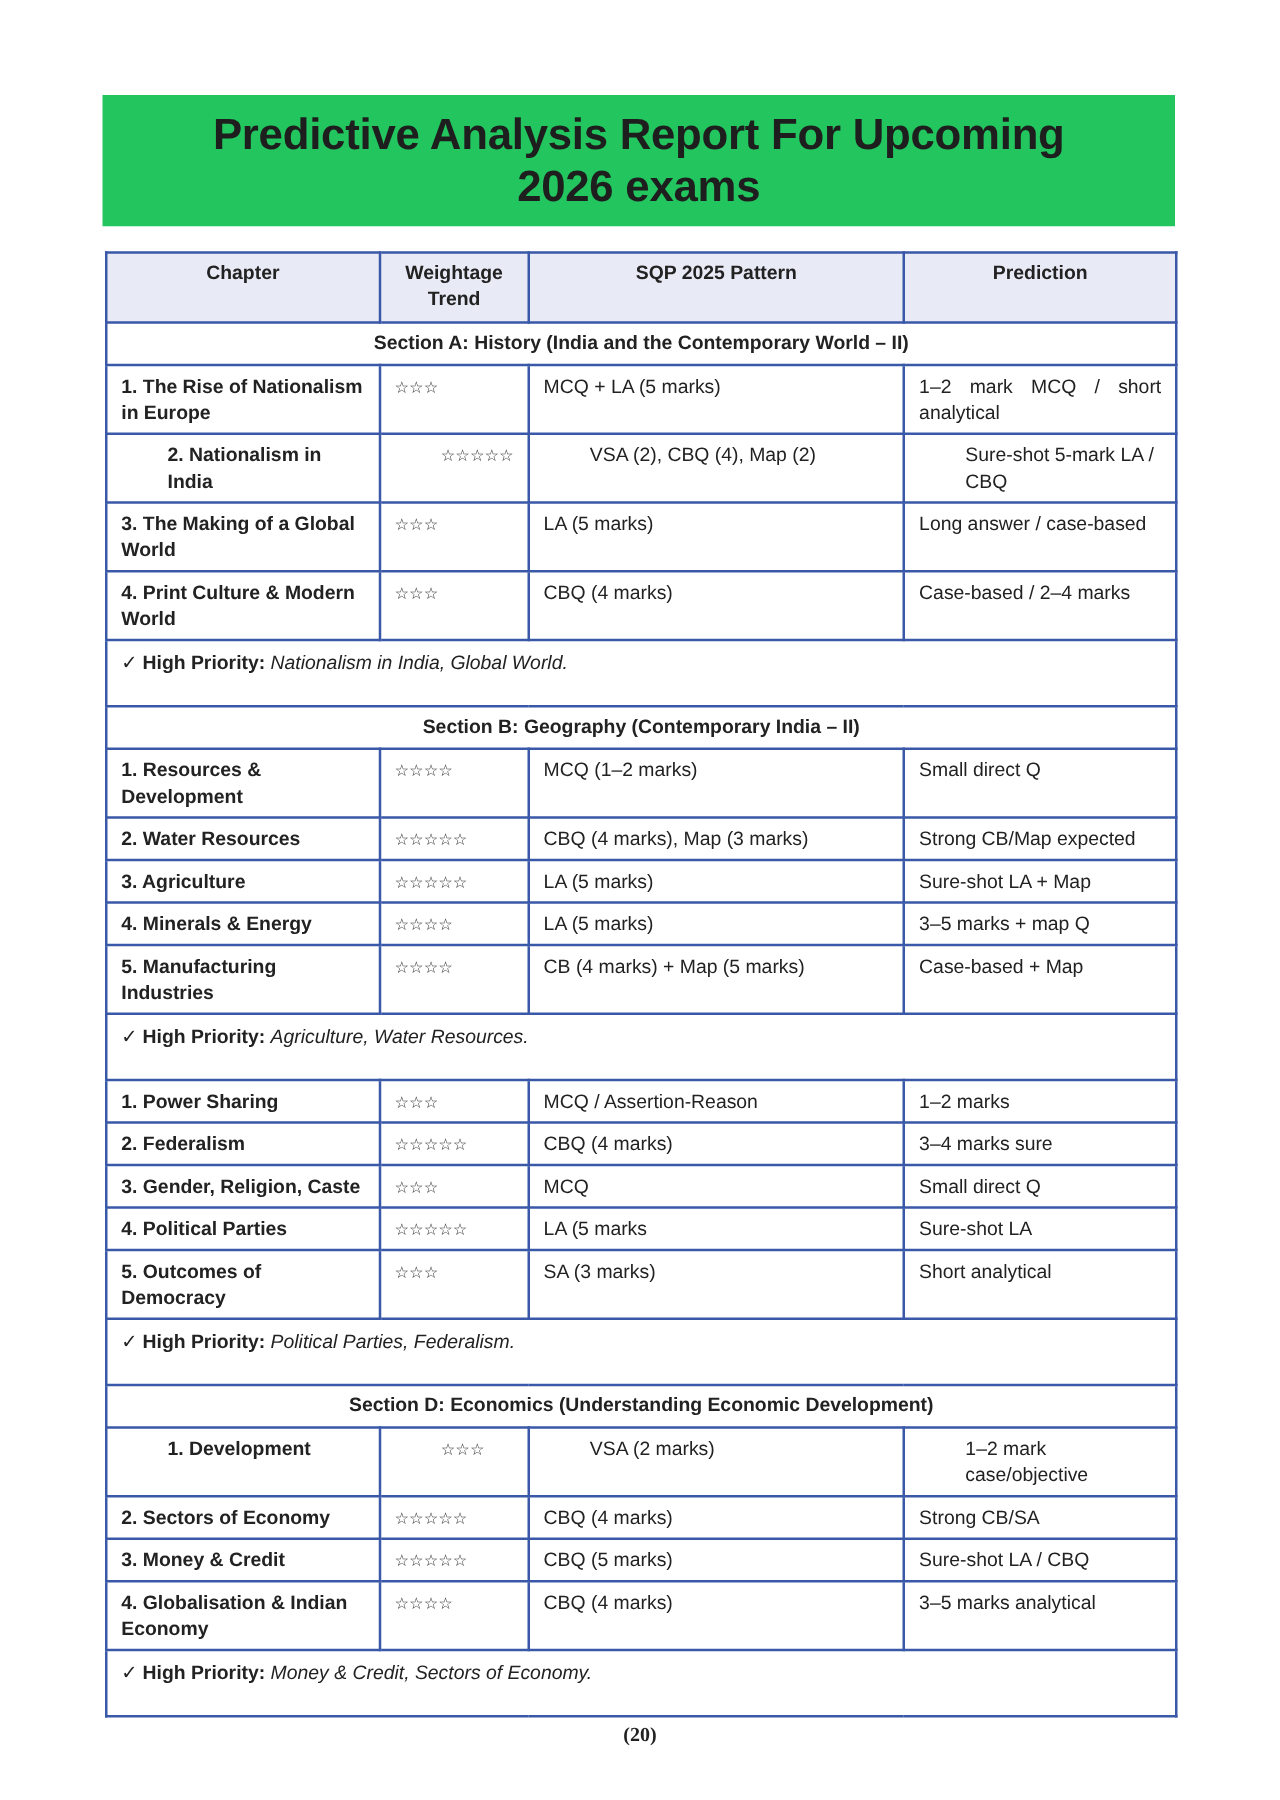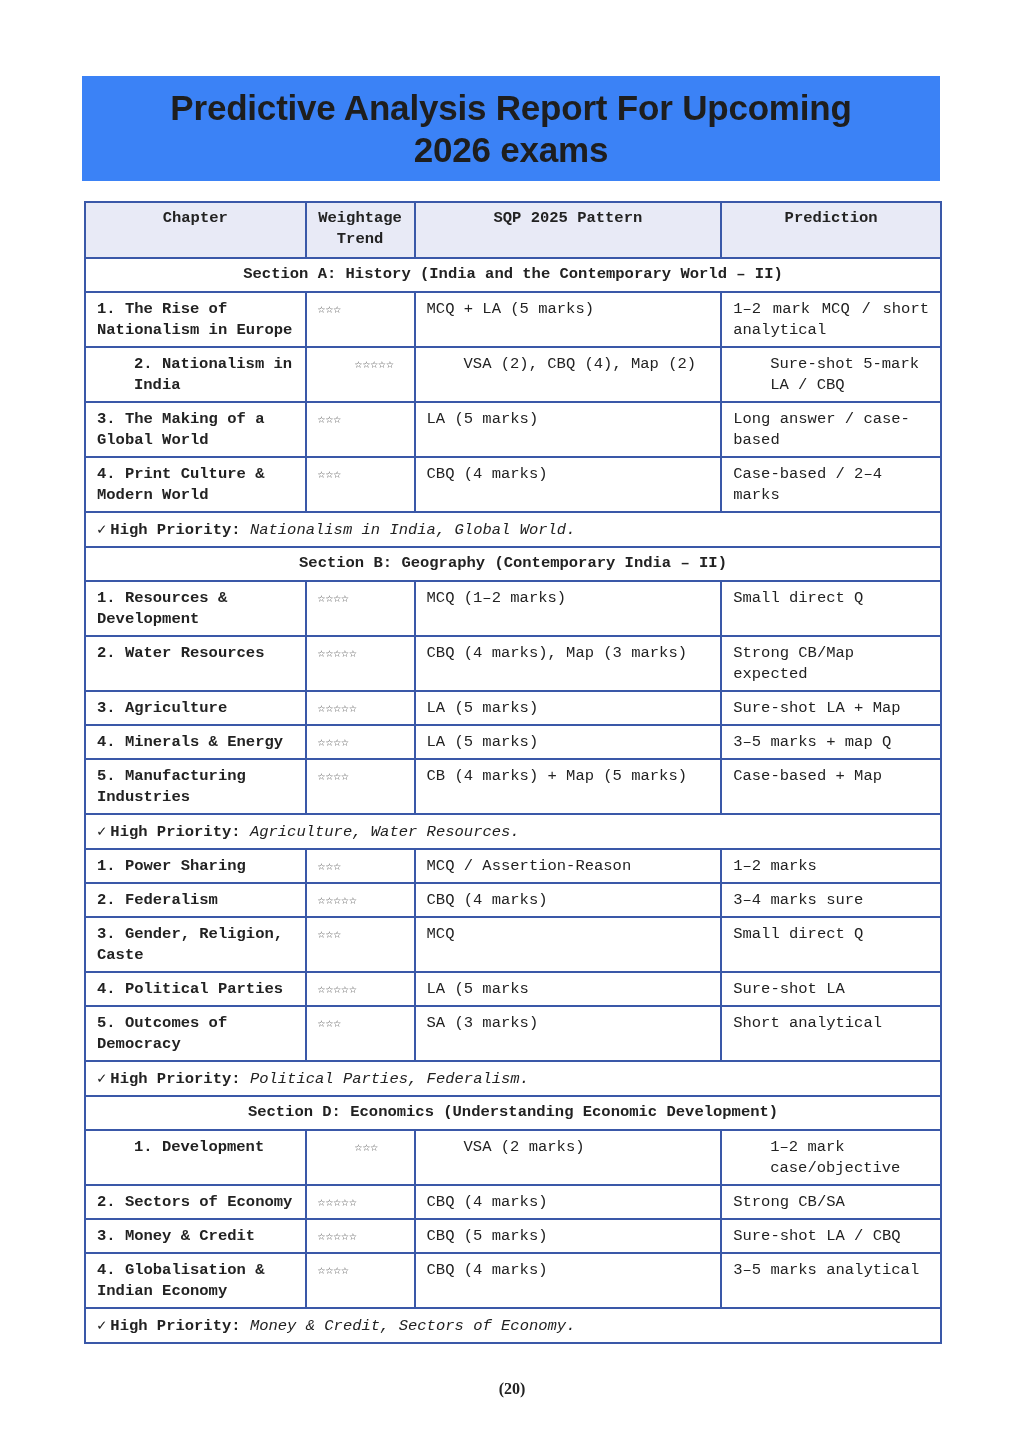--- a/index.html
+++ b/index.html
@@ -1,33 +1,33 @@
 <!DOCTYPE html>
 <html><head>
   <meta charset="utf-8">
   <style>
     * { box-sizing: border-box; margin: 0; padding: 0; }
     html, body { width: 1024px; height: 1440px; background: #ffffff; }
     body { position: relative; font-family: "Liberation Sans", sans-serif; color: #222222; }
 
     .title-box {
       position: absolute; left: 82px; top: 76px; width: 858px; height: 105px;
-      background: #3b82f6;
+      background: #22c55e;
       display: flex; flex-direction: column; align-items: center; justify-content: center;
     }
     .title-box h1 {
       font-family: "Liberation Sans", sans-serif;
       font-weight: 700; font-size: 35px; line-height: 42px; color: #1e1e1e;
       text-align: center; letter-spacing: -0.2px;
     }
 
     table.report {
       position: absolute; left: 84px; top: 201px; width: 858px;
       border-collapse: collapse;
-      font-size: 15.5px; line-height: 21px; font-family: Liberation Mono, monospace;
+      font-size: 15.5px; line-height: 21px;
     }
     table.report td, table.report th {
       border: 2px solid #3a58a8;
       vertical-align: top;
       padding: 6px 11px 5px 11px;
     }
     col.c1 { width: 221px; }
     col.c2 { width: 109px; }
     col.c3 { width: 308px; }
     col.c4 { width: 220px; }
@@ -36,21 +36,21 @@
       background: #e8eaf6; font-weight: 700; text-align: center; height: 56px;
       padding-top: 5px;
     }
     tr.section td {
       text-align: center; font-weight: 700; padding: 5px 10px 6px 10px;
     }
     td.chapter { font-weight: 700; }
     td.stars { letter-spacing: 0px; font-size: 13px; color: #333; padding-top: 8px; }
     td.pred { text-align: left; }
     td.pred.justify { text-align: justify; text-align-last: left; }
-    tr.priority td { padding: 7px 11px 5px 11px; margin-top: 24px; }
+    tr.priority td { padding: 7px 11px 23px 11px; margin-top: 24px; }
     tr.priority .check { font-weight: 400; margin-right: 4px; }
     tr.priority .label { font-weight: 700; }
     tr.priority .items { font-style: italic; }
 
     tr.tall td { height: 54px; }
     tr.short td { height: 17px; }
     tr.mid td { height: 39px; padding-left: 48px; }
 
     .page-number {
       position: absolute; left: 0; width: 1024px; top: 1380px;

